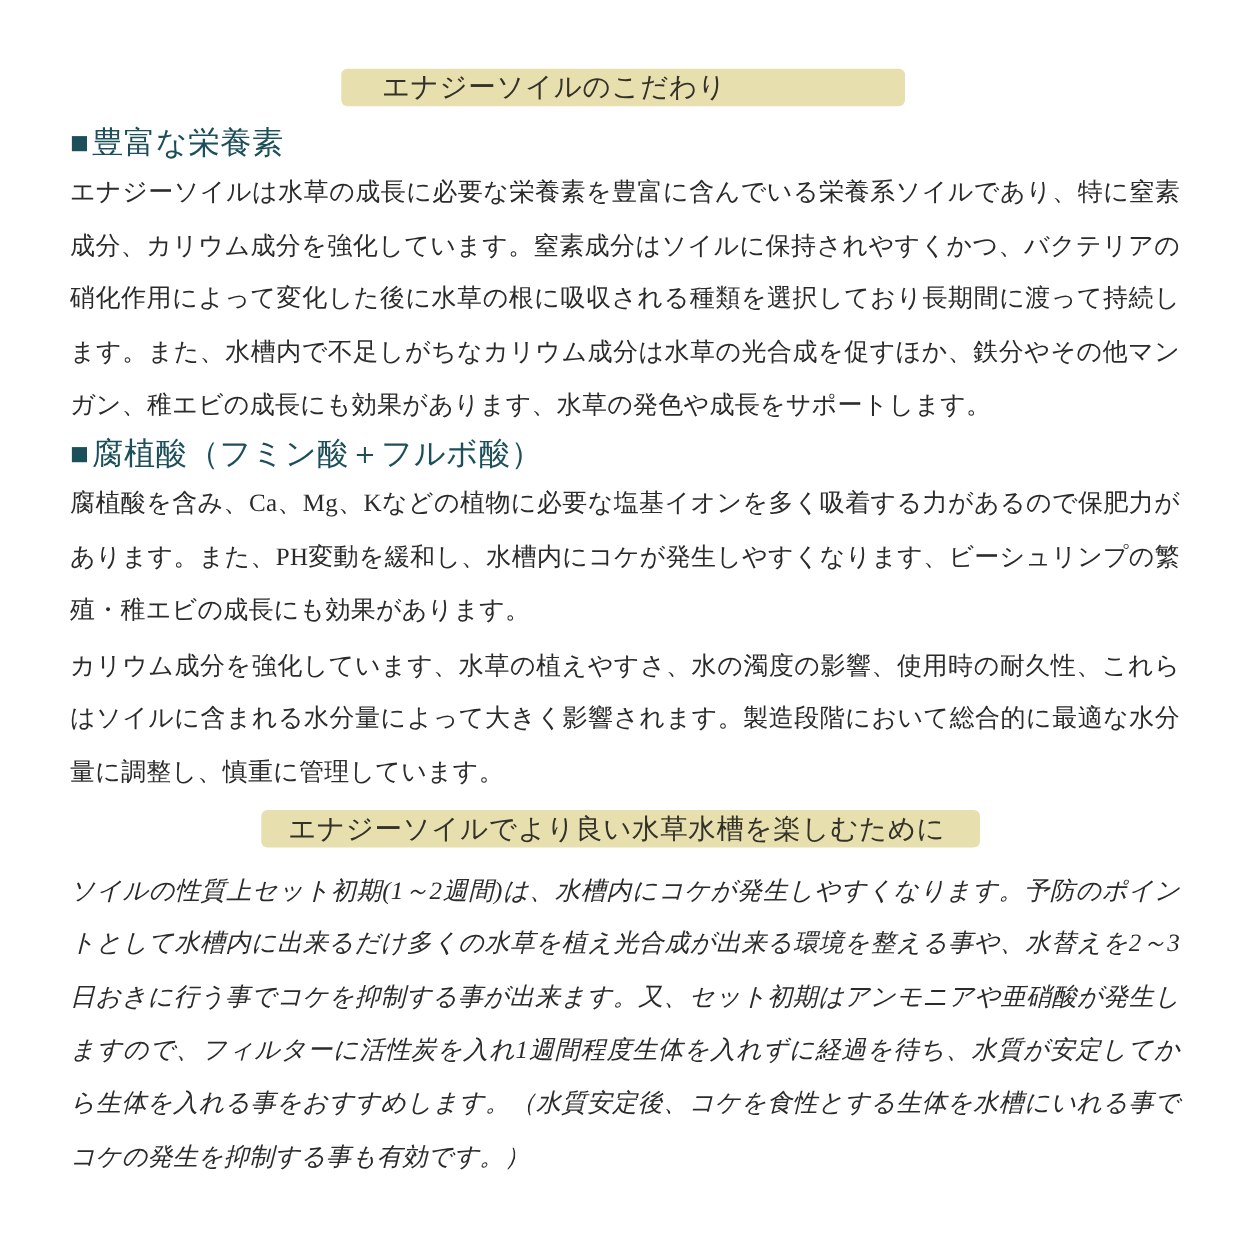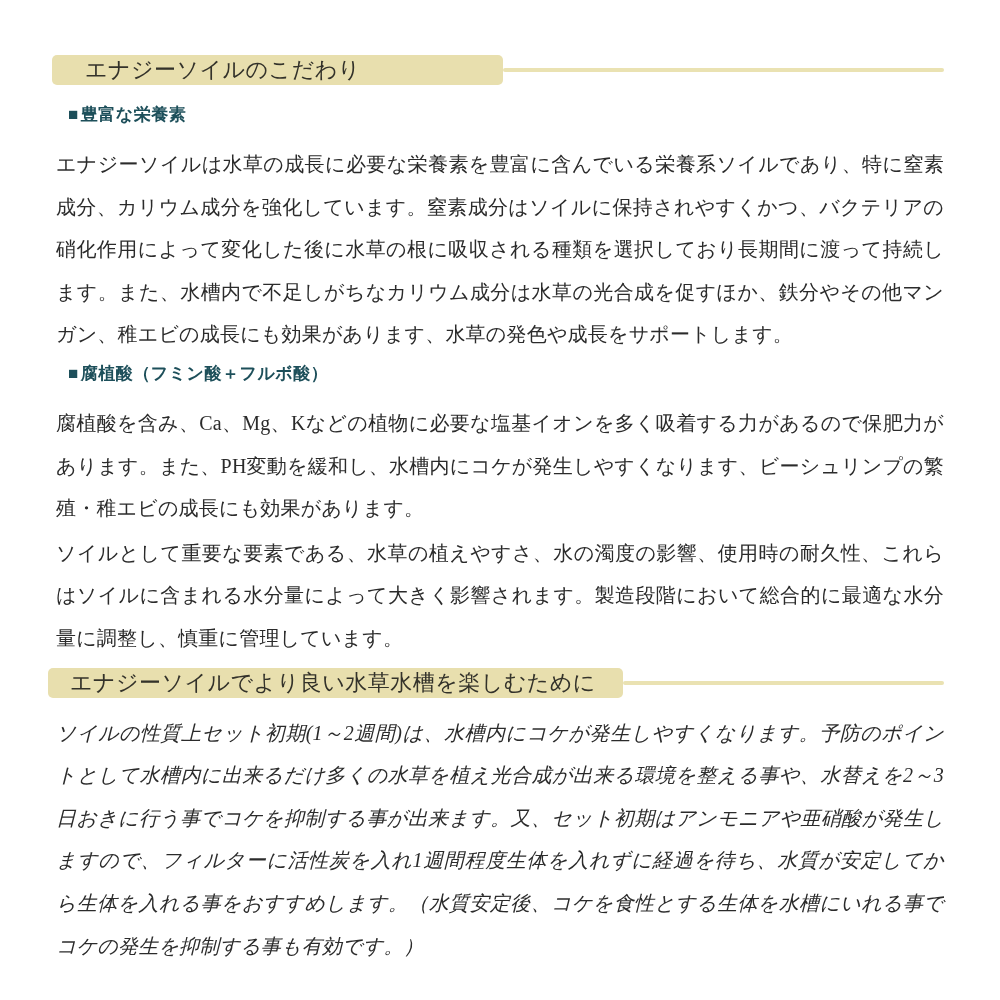--- a/index.html
+++ b/index.html
@@ -16,20 +16,21 @@
   .page {
     width: 888px;
     padding: 0 56px;
     color: #2b2b2b;
   }
   
   .banner {
     display: flex;
     align-items: center;
     height: 30px;
+    flex-direction: column;
   }
   .banner-first  { margin-top: 55px; margin-left: -4px; }
   .banner-second { margin-top: 8px;  margin-left: -8px; text-align: right; }
   .banner-box {
     background: #e8dfae;
     border-radius: 5px;
     height: 30px;
     display: flex;
     align-items: center;
     box-sizing: border-box;
@@ -41,24 +42,24 @@
   .banner-first  .banner-box { width: 451px; padding-left: 33px; }
   .banner-second .banner-box { width: 575px; padding-left: 22px; }
   .banner-line {
     flex: 1 1 auto;
     height: 4px;
     background: #eae2b2;
     border-radius: 2px;
   }
   
   .heading {
-    margin: 12px;
-    font-size: 17px;
+    margin: 0;
+    font-size: 25px;
     line-height: 32px;
-    font-weight: bold;
+    font-weight: normal;
     color: #1d4f5a;
     letter-spacing: 0.5px;
   }
   .heading .bullet { margin-right: 2px; }
   .h-nutrients { margin-top: 14px; }
   .h-humic     { margin-top: 2px;  }
   .h-moisture  { margin-top: 10px; }
   
   .body-text {
     margin: 2px 0 0 0;
@@ -85,21 +86,21 @@
   <h2 class="heading h-nutrients">
     <span class="bullet">■</span><span>豊富な栄養素</span>
   </h2>
   <p class="body-text">エナジーソイルは水草の成長に必要な栄養素を豊富に含んでいる栄養系ソイルであり、特に窒素成分、カリウム成分を強化しています。窒素成分はソイルに保持されやすくかつ、バクテリアの硝化作用によって変化した後に水草の根に吸収される種類を選択しており長期間に渡って持続します。また、水槽内で不足しがちなカリウム成分は水草の光合成を促すほか、鉄分やその他マンガン、稚エビの成長にも効果があります、水草の発色や成長をサポートします。</p>
 
   <h2 class="heading h-humic">
     <span class="bullet">■</span><span>腐植酸（フミン酸＋フルボ酸）</span>
   </h2>
   <p class="body-text">腐植酸を含み、Ca、Mg、Kなどの植物に必要な塩基イオンを多く吸着する力があるので保肥力があります。また、PH変動を緩和し、水槽内にコケが発生しやすくなります、ビーシュリンプの繁殖・稚エビの成長にも効果があります。</p>
 
-  <p class="body-text">ソイルとして重要な要素である、水草の植えやすさ、水の濁度の影響、使用時の耐久性、これらはソイルに含まれる水分量によって大きく影響されます。製造段階において総合的に最適な水分量に調整し、慎重に管理しています。</p>
+  <p class="body-text">カリウム成分を強化しています、水草の植えやすさ、水の濁度の影響、使用時の耐久性、これらはソイルに含まれる水分量によって大きく影響されます。製造段階において総合的に最適な水分量に調整し、慎重に管理しています。</p>
 
   <div class="banner banner-second">
     <div class="banner-box">
       <span>エナジーソイルでより良い水草水槽を楽しむために</span>
     </div>
     <div class="banner-line"></div>
   </div>
 
   <p class="body-text tips-para">ソイルの性質上セット初期(1～2週間)は、水槽内にコケが発生しやすくなります。予防のポイントとして水槽内に出来るだけ多くの水草を植え光合成が出来る環境を整える事や、水替えを2～3日おきに行う事でコケを抑制する事が出来ます。又、セット初期はアンモニアや亜硝酸が発生しますので、フィルターに活性炭を入れ1週間程度生体を入れずに経過を待ち、水質が安定してから生体を入れる事をおすすめします。（水質安定後、コケを食性とする生体を水槽にいれる事でコケの発生を抑制する事も有効です。）</p>
 

